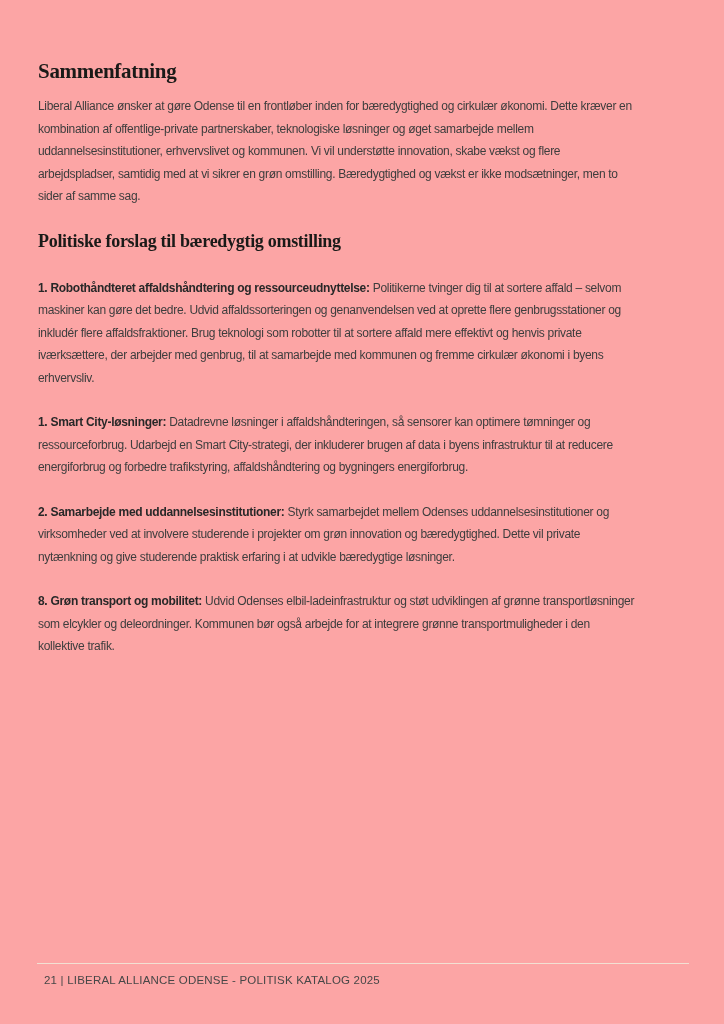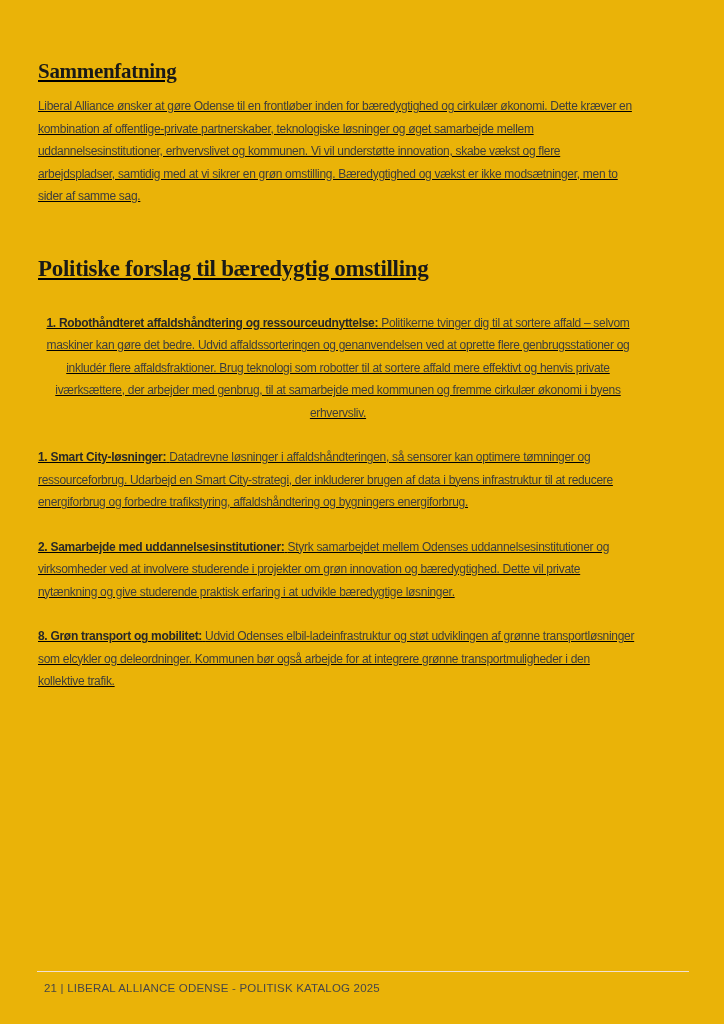--- a/index.html
+++ b/index.html
@@ -7,22 +7,21 @@
   body {
     width: 724px;
     height: 1024px;
     position: relative;
     overflow: hidden;
     font-family: "Liberation Sans", sans-serif;
   }
   .page {
     position: absolute;
     inset: 0;
-    background: #eab308;
-    text-decoration: underline;
+    background: #fca5a5;
   }
   .content {
     padding: 0 86px 0 38px; 
   }
   .h-serif {
     font-family: "Liberation Serif", serif;
     font-weight: 700;
     color: #1a1a18;
     letter-spacing: -0.3px;
   }
@@ -34,41 +33,39 @@
   .body-text {
     font-size: 12px;
     line-height: 22.5px;
     color: #3d3d3d;
     letter-spacing: -0.3px;
   }
   .summary-paragraph {
     margin-top: 11px;
   }
   .proposals-heading {
-    margin-top: 48px;
-    font-size: 23px;
+    margin-top: 20px;
+    font-size: 18px;
     line-height: 26px;
   }
   .proposal-item {
     margin-top: 22px;
   }
   .proposal-item.first {
-    margin-top: 30px;
-    text-align: center;
+    margin-top: 23px;
   }
   .proposal-lead {
     font-weight: 700;
     color: #282828;
   }
   .footer {
     position: absolute;
     left: 37px;
     right: 35px;
     top: 963px;
-    margin-top: 8px;
   }
   .footer-divider {
     border: 0;
     border-top: 1.5px solid #f2e0d3;
     height: 0;
     width: 100%;
   }
   .footer-page-label {
     display: block;
     margin-top: 10px;

